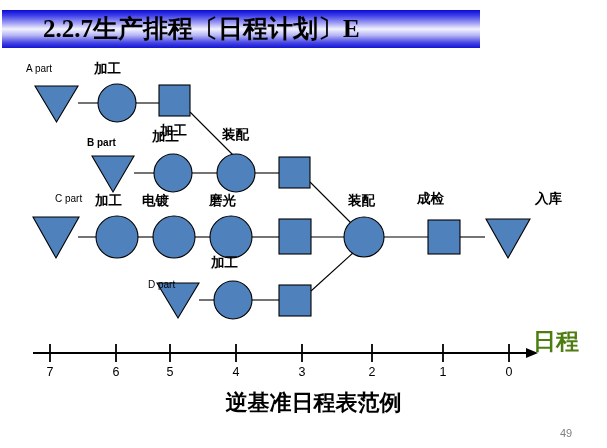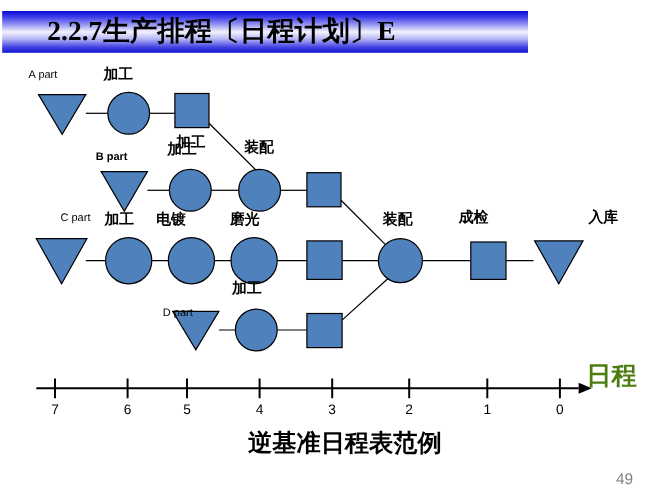--- a/index.html
+++ b/index.html
@@ -130,21 +130,21 @@
     font-size: 22px;
     font-weight: bold;
     color: #000000;
     padding-left: 10px;
   }
   #page-number {
     position: absolute;
     left: 560px;
     top: 427px;
     font-family: "Liberation Sans", "DejaVu Sans", sans-serif;
-    font-size: 14px;
+    font-size: 11px;
     color: #808080;
   }
 </style>
 </head>
 <body>
 
 <div id="slide">
 
   <div id="title-bar"></div>
   <div id="title-text">2.2.7生产排程〔日程计划〕E</div>

